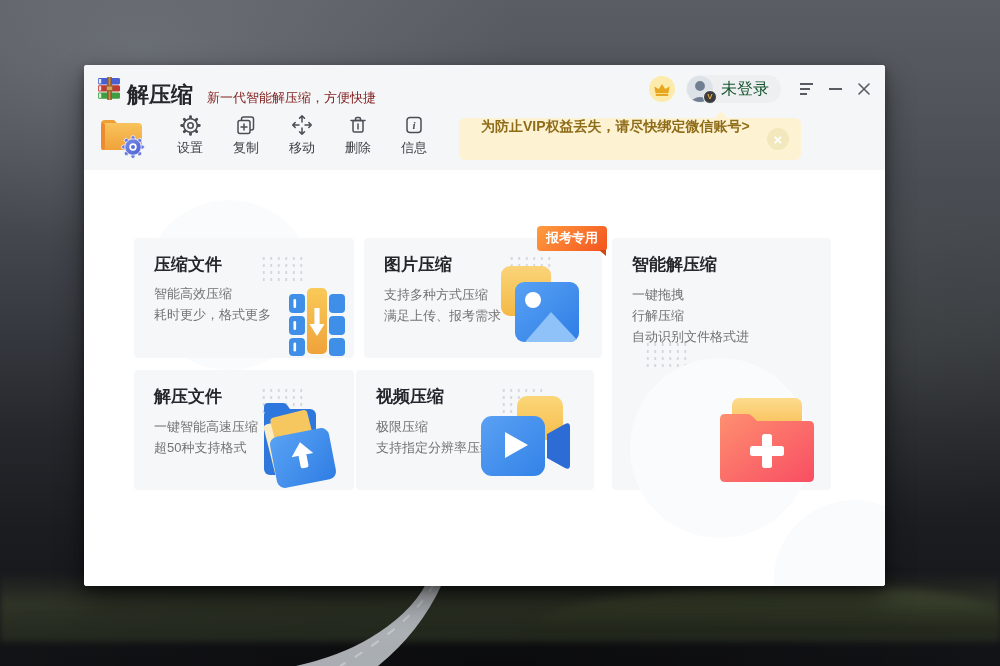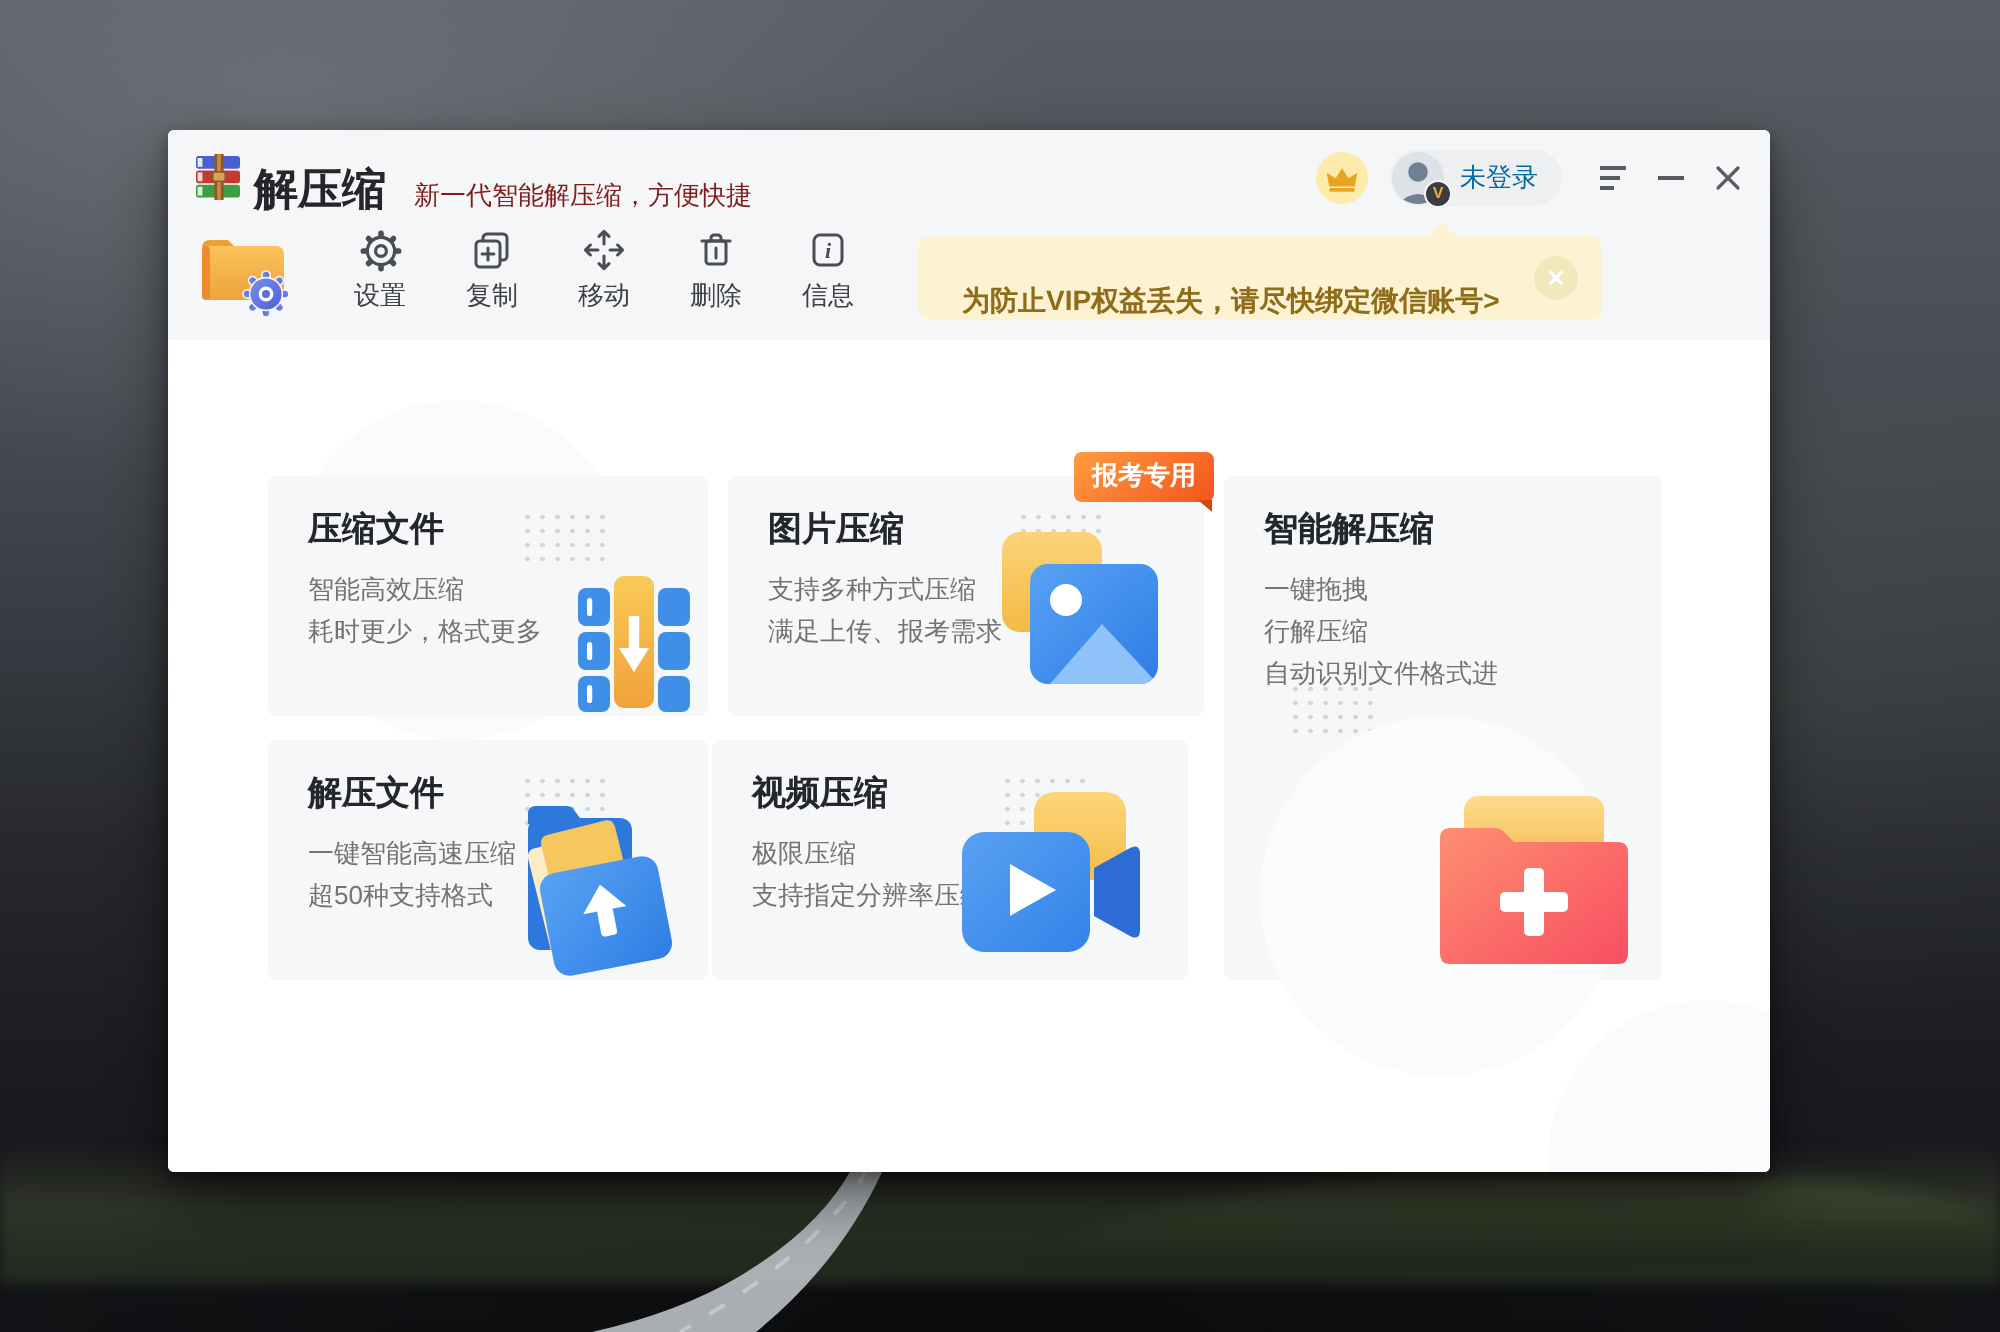--- a/index.html
+++ b/index.html
@@ -37,37 +37,37 @@
 
   #header-right { position:absolute; right:14px; top:10px; display:flex; align-items:center; gap:11px; }
   .crown-btn { width:26px; height:26px; border-radius:50%; position:relative; }
   .user-pill { height:28px; border-radius:14px; background:#edeff1; display:flex;
     align-items:center; padding:1px 12px 1px 1px; position:relative; }
   .avatar-wrap { position:relative; width:26px; height:26px; }
   .v-badge { position:absolute; right:-4px; bottom:-2px; width:14px; height:14px;
     border-radius:50%; background:#3c3d3f; border:1.5px solid #f5f6f7;
     color:#f0a83a; font-size:8px; font-weight:bold; display:flex;
     align-items:center; justify-content:center; line-height:1; }
-  .login-label { font-size:13px; color:#0369a1; margin-left:8px; }
+  .login-label { font-size:16px; color:#14532d; margin-left:8px; }
   .win-controls { display:flex; align-items:center; gap:15px; margin-left:8px; }
   .menu-icon { display:flex; flex-direction:column; gap:3.5px; width:14px; cursor:pointer; }
   .menu-icon i { height:1.6px; background:#585b60; display:block; }
   .menu-icon i:nth-child(1){width:13px}.menu-icon i:nth-child(2){width:10px}.menu-icon i:nth-child(3){width:7px}
   .min-icon { width:13px; height:1.8px; background:#585b60; cursor:pointer; }
 
   
   #toolbar { position:absolute; left:14px; top:47px; display:flex; align-items:flex-start; }
   #toolbar .big-folder { margin-right:14px; }
   .tool-btn { width:56px; display:flex; flex-direction:column; align-items:center; cursor:pointer; }
   .tool-btn .ticon { height:26px; display:flex; align-items:center; justify-content:center; }
   .tool-btn .tlabel { font-size:13px; color:#3e4247; margin-top:1px; }
 
   
   #banner { position:absolute; left:375px; top:53px; width:342px; height:42px;
-    background:#fdf3d2; border-radius:6px; display:flex; align-items:flex-end;
+    background:#fdf3d2; border-radius:6px; display:flex; align-items:flex-start;
     padding-left:22px; }
   #banner::before { content:""; position:absolute; left:254px; top:-15px;
     border:8px solid transparent; border-bottom:9px solid #fdf3d2; }
   #banner .banner-text { font-size:14px; font-weight:bold; color:#8f6c1a; }
   #banner .banner-close { position:absolute; right:12px; top:10px; width:22px; height:22px;
     border-radius:50%; background:#f3e7bd; color:#ffffff; font-size:15px; font-weight:bold;
     display:flex; align-items:center; justify-content:center; cursor:pointer; line-height:1; }
 
   
   #content { position:absolute; left:0; top:105px; right:0; bottom:0; background:#ffffff; }
@@ -266,21 +266,21 @@
     <div id="banner">
       <span class="banner-text">为防止VIP权益丢失，请尽快绑定微信账号&gt;</span>
       <span class="banner-close">×</span>
     </div>
   </div>
 
   <div id="content">
     <div class="deco-circle" style="left:60px; top:30px; width:170px; height:170px;"></div>
     <div class="deco-circle" style="left:690px; top:330px; width:160px; height:160px;"></div>
 
-    <div class="card" style="left:50px; top:68px; width:220px; height:120px;">
+    <div class="card" style="left:50px; top:68px; width:220px; height:120px;font-family:Liberation Mono, monospace;">
       <div class="card-title">压缩文件</div>
       <div class="card-desc first">智能高效压缩</div>
       <div class="card-desc">耗时更少，格式更多</div>
       <div class="dots" style="left:126px; top:17px;"></div>
       <svg class="cicon" style="left:153px; top:40px;" width="60" height="78" viewBox="0 0 60 78">
         <defs>
             <linearGradient id="og1" x1="0" y1="0" x2="0" y2="1">
           <stop offset="0" stop-color="#f9ca58"></stop>
               <stop offset="1" stop-color="#f0a23a"></stop>
             </linearGradient>

